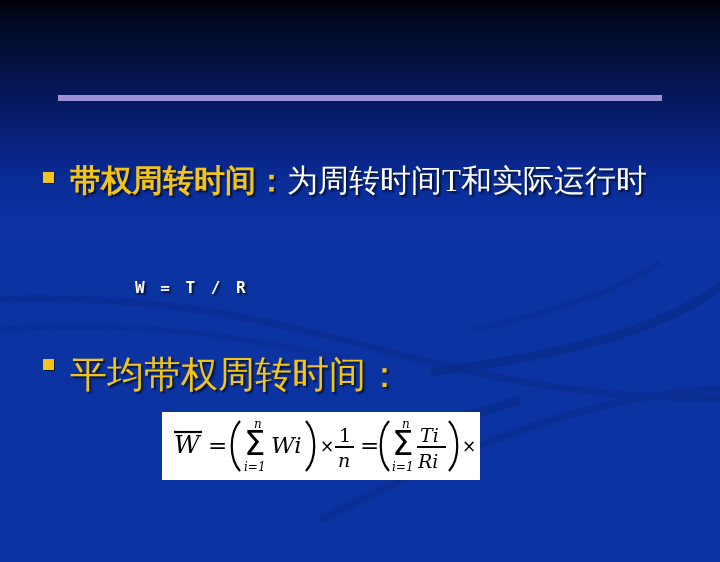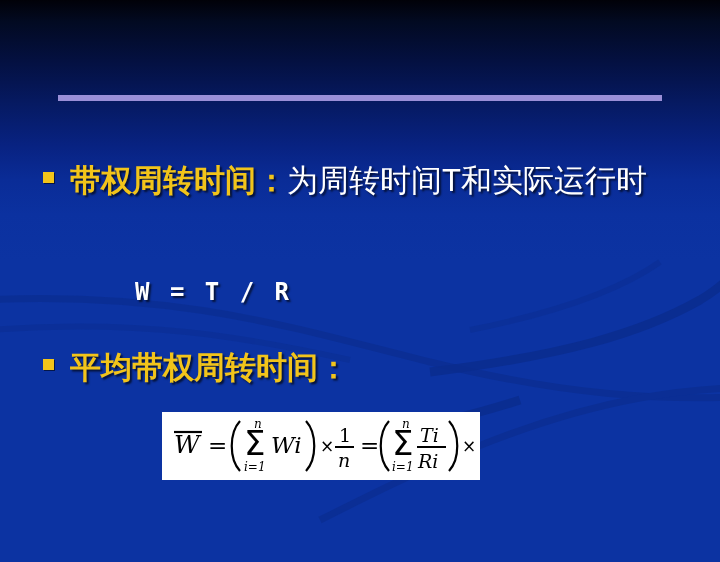--- a/index.html
+++ b/index.html
@@ -69,41 +69,41 @@
     letter-spacing: 0px;
   }
   #para-1 .kw {
     color: #f2c41a;
     font-weight: bold;
     font-family: Liberation Sans, sans-serif;
   }
   #para-1 .body {
     color: #ffffff;
     font-weight: normal;
-    font-family: Liberation Sans, sans-serif;
+    font-family: Liberation Serif, serif;
   }
 
   
   #formula-text {
     left: 135px;
     top: 278px;
     color: #ffffff;
     font-family: "DejaVu Sans Mono", monospace;
-    font-size: 24px;
+    font-size: 16px;
     font-weight: bold;
     letter-spacing: 3px;
   }
 
   
   #para-2 {
     left: 70px;
-    top: 344px;
+    top: 352px;
     color: #f2c41a;
-    font-weight: bold;
-    font-size: 31px;
+    font-weight: normal;
+    font-size: 37px;
     line-height: 46px;
   }
 
   
   #eq-box {
     position: absolute;
     left: 162px;
     top: 412px;
     width: 318px;
     height: 68px;

